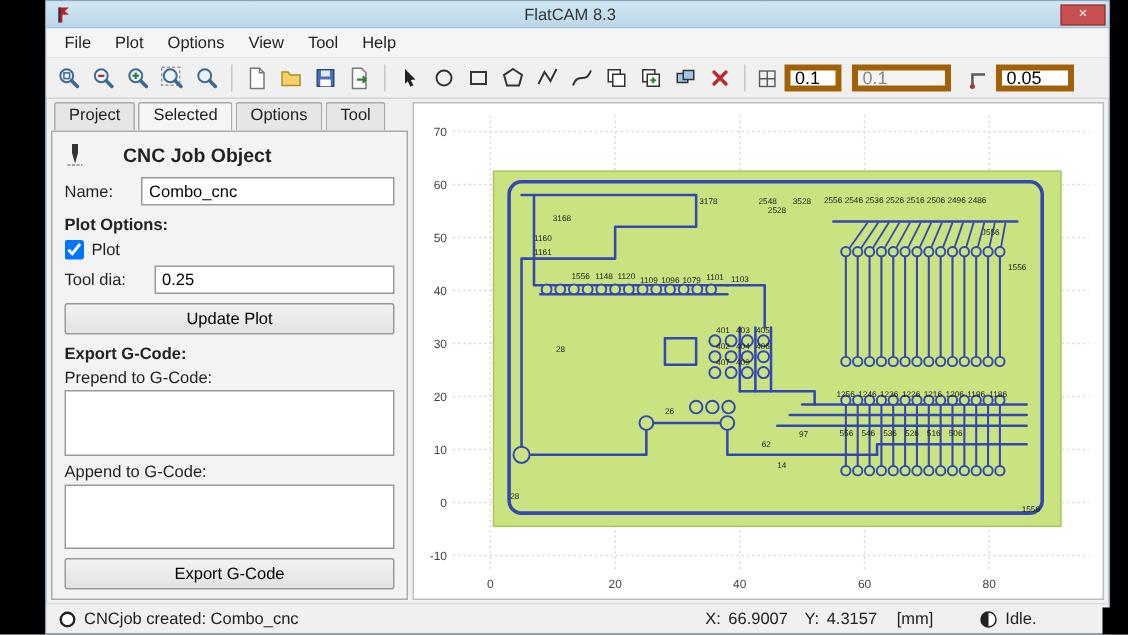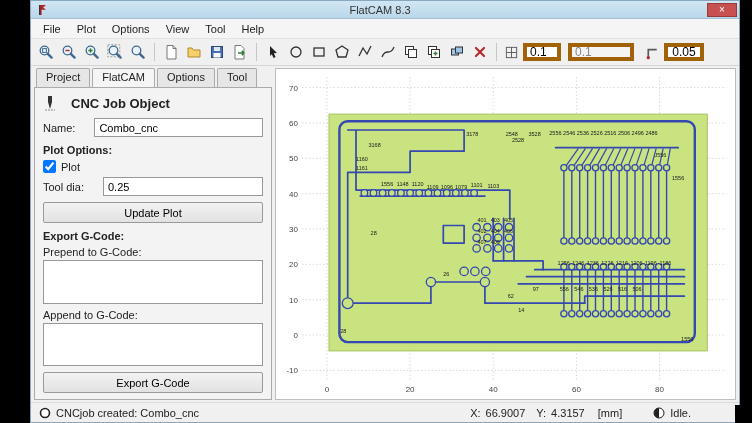--- a/index.html
+++ b/index.html
@@ -58,21 +58,21 @@
   .tabs { display: flex; height: 19px; flex: 0 0 19px; padding-left: 2px; }
   .tab {
     padding: 2px 9px 0; border: 1px solid #ababab; border-bottom: none;
     background: #e6e6e6; border-radius: 2px 2px 0 0; margin-right: 2px; font-size: 11px;
   }
   .tab.active { background: #f5f5f5; font-weight: normal; }
   .panel {
     flex: 1; border: 1px solid #ababab; background: #f3f3f3;
     padding: 5px 8px; display: flex; flex-direction: column; min-height: 0; overflow: hidden;
   }
-  .panel-title { display: flex; align-items: flex-end; gap: 14px; font-weight: bold; font-size: 13px; margin: 2px 0 7px; }
+  .panel-title { display: flex; align-items: flex-end; gap: 25px; font-weight: bold; font-size: 13px; margin: 2px 0 7px; }
   .row { display: flex; align-items: center; gap: 19px; margin-bottom: 4px; }
   input.text {
     flex: 1; height: 19px; border: 1px solid #999; background: #fff;
     padding: 1px 4px; font-family: "Liberation Sans", sans-serif; font-size: 11px;
   }
   .bold-label { font-weight: bold; margin: 3px 0 3px; }
   .plain-label { margin: 1px 0 2px; }
   .btn {
     width: 100%; height: 21px; flex: 0 0 21px; background: linear-gradient(#f2f2f2,#e2e2e2);
     border: 1px solid #9a9a9a; border-radius: 2px; font-family: "Liberation Sans", sans-serif;
@@ -247,28 +247,28 @@
         </svg>
     </span>
     <input class="grid-input" style="width: 38px;" value="0.1">
     <input class="grid-input dim" style="width: 66px; margin-left: 6px;" value="0.1">
     <span style="display:inline-flex;margin:0 3px 0 10px;">
       <svg width="15" height="15" viewBox="0 0 16 16">
           <path d="M3.5 13.5V5h9" fill="none" stroke="#5a5a5a" stroke-width="1.8"></path>
           <circle cx="3.5" cy="13.5" r="1.8" fill="#b03030"></circle>
         </svg>
     </span>
-    <input class="grid-input" style="width: 40px; text-align: center;" value="0.05">
+    <input class="grid-input" style="width: 52px;" value="0.05">
   </div>
 
   <div class="content">
     <div class="sidebar">
       <div class="tabs">
         <span class="tab">Project</span>
-        <span class="tab active">FlatCAM</span>
+        <span class="tab active">Selected</span>
         <span class="tab">Options</span>
         <span class="tab">Tool</span>
       </div>
       <div class="panel">
         <div class="panel-title">
           <span style="display:inline-flex;">
             <svg width="14" height="16" viewBox="0 0 14 16">
                 <rect x="5" y="1" width="4" height="6" fill="#333"></rect>
                 <path d="M5 7h4l-2 7z" fill="#333"></path>
                 <line x1="2" y1="15" x2="12" y2="15" stroke="#888" stroke-dasharray="2,1"></line>

